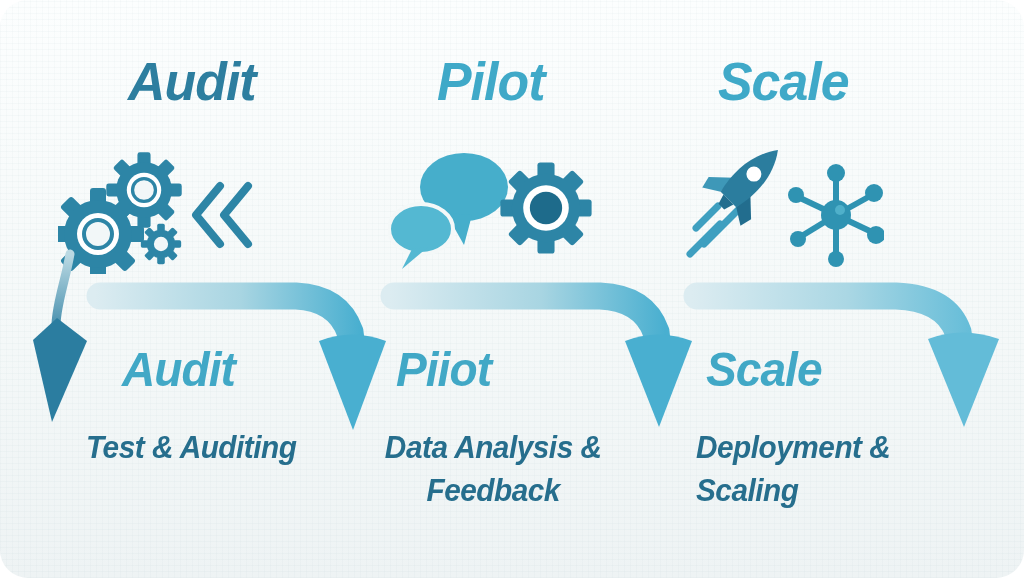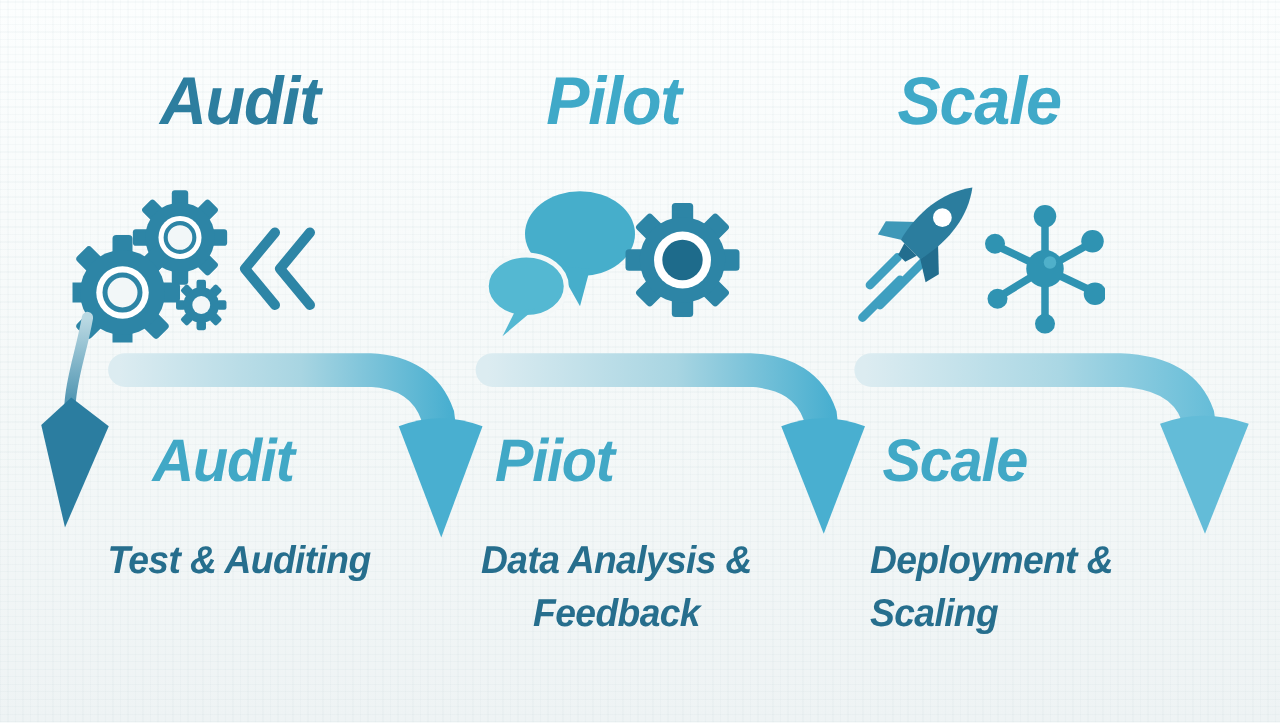--- a/index.html
+++ b/index.html
@@ -6,20 +6,21 @@
   html,body { width:1024px; height:578px; overflow:hidden; }
   body { font-family:"Liberation Sans", sans-serif; }
 
   .canvas {
     position:relative; width:1024px; height:578px;
     background-color:#f7f9f9;
     background-image:
       repeating-linear-gradient(0deg, rgba(110,150,160,0.045) 0 1px, transparent 1px 6px),
       repeating-linear-gradient(90deg, rgba(110,150,160,0.035) 0 1px, transparent 1px 6px),
       linear-gradient(180deg, #fcfefe 0%, #f4f8f8 60%, #eef3f4 100%);
+    border-radius: 28px;
   }
 
   .txt { position:absolute; font-style:italic; font-weight:700; letter-spacing:-1px;
          transform:scaleX(0.96); transform-origin:left top; white-space:pre-line; }
 
   .stage-title { font-size:54px; line-height:1; }
   #title-audit { left:128px; top:54px; color:#2d7e9f; }
   #title-pilot { left:437px; top:54px; color:#3fa9c8; }
   #title-scale { left:718px; top:54px; color:#3fa9c8; }
 

